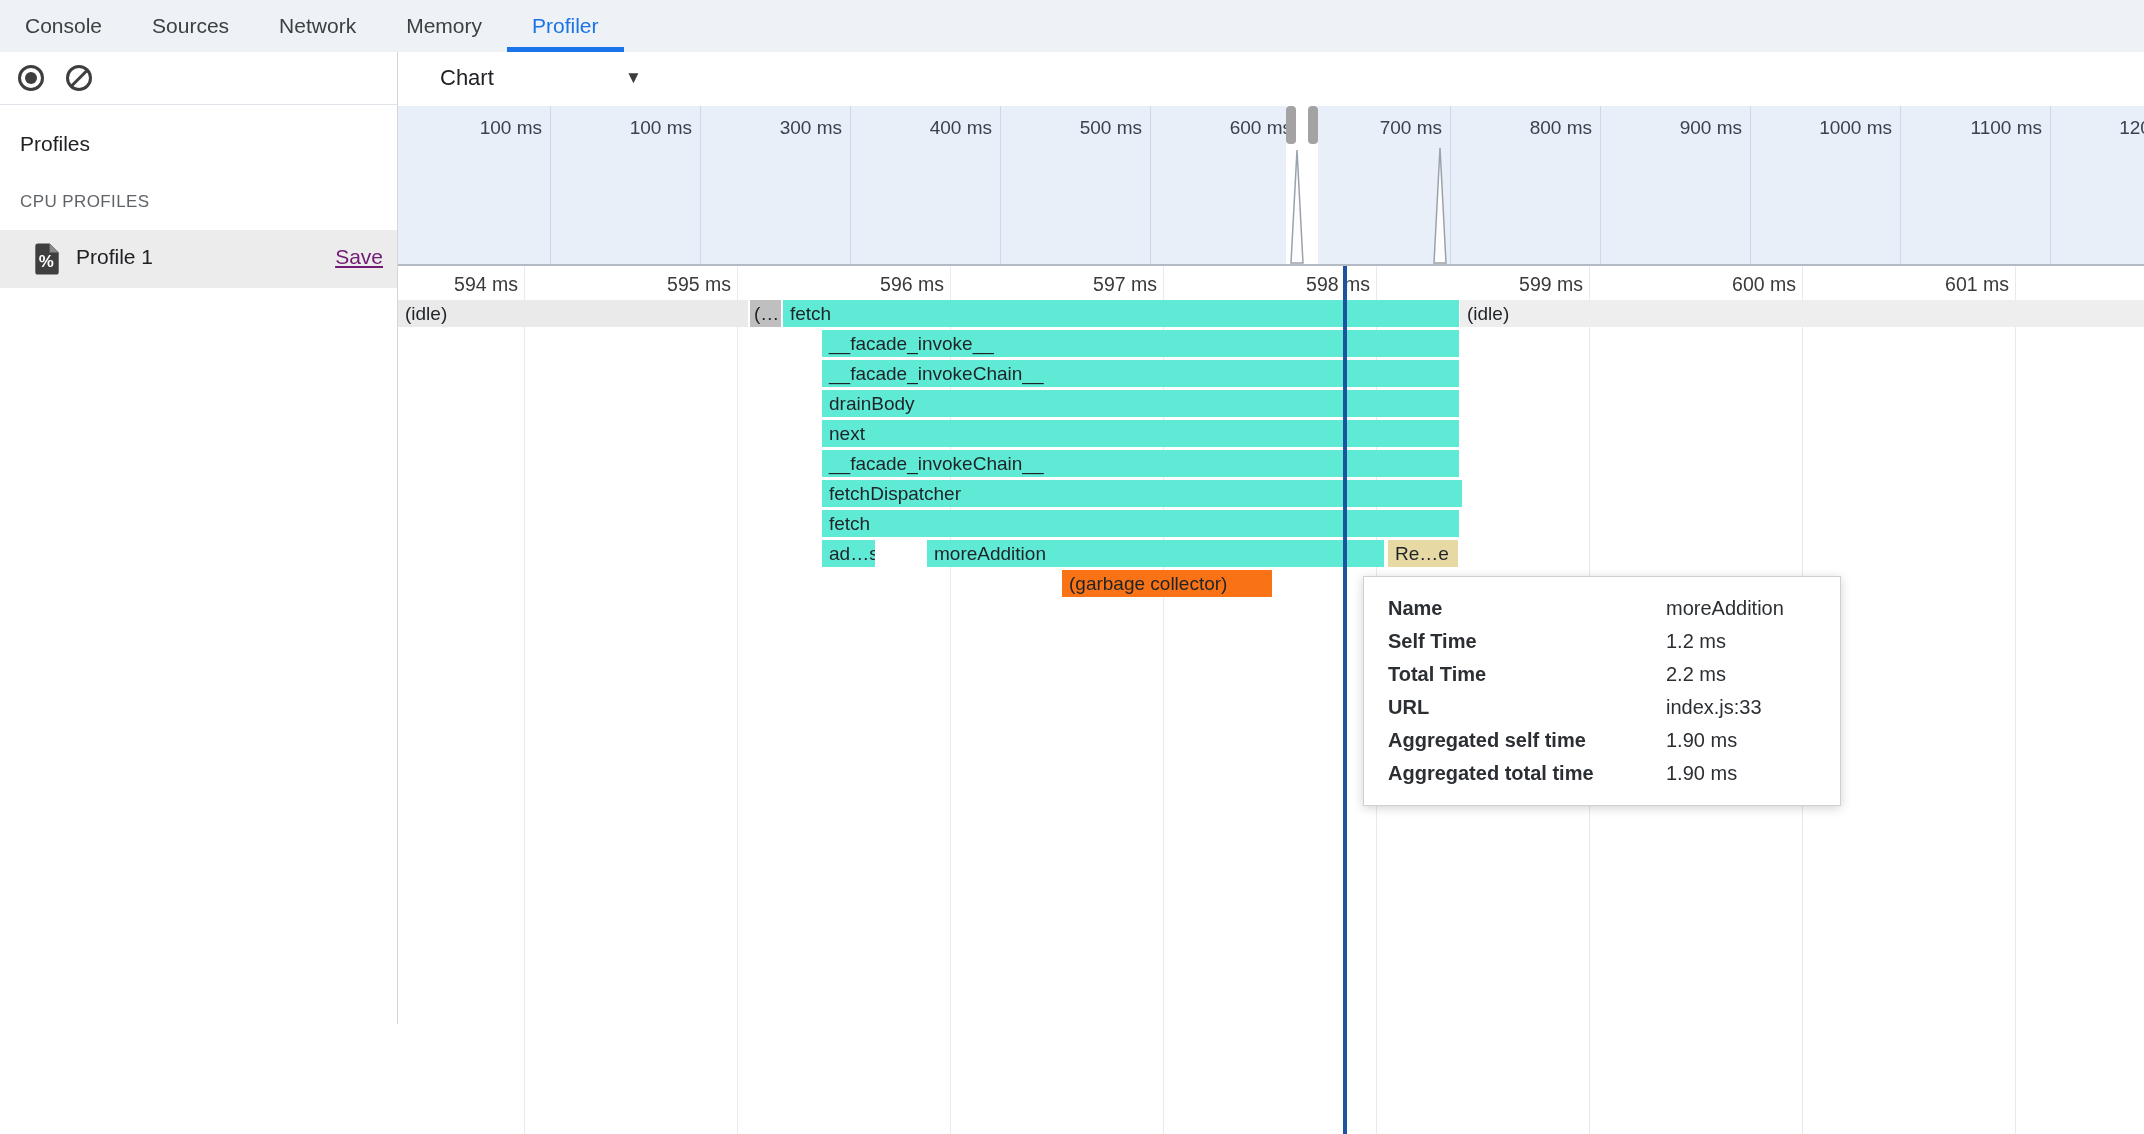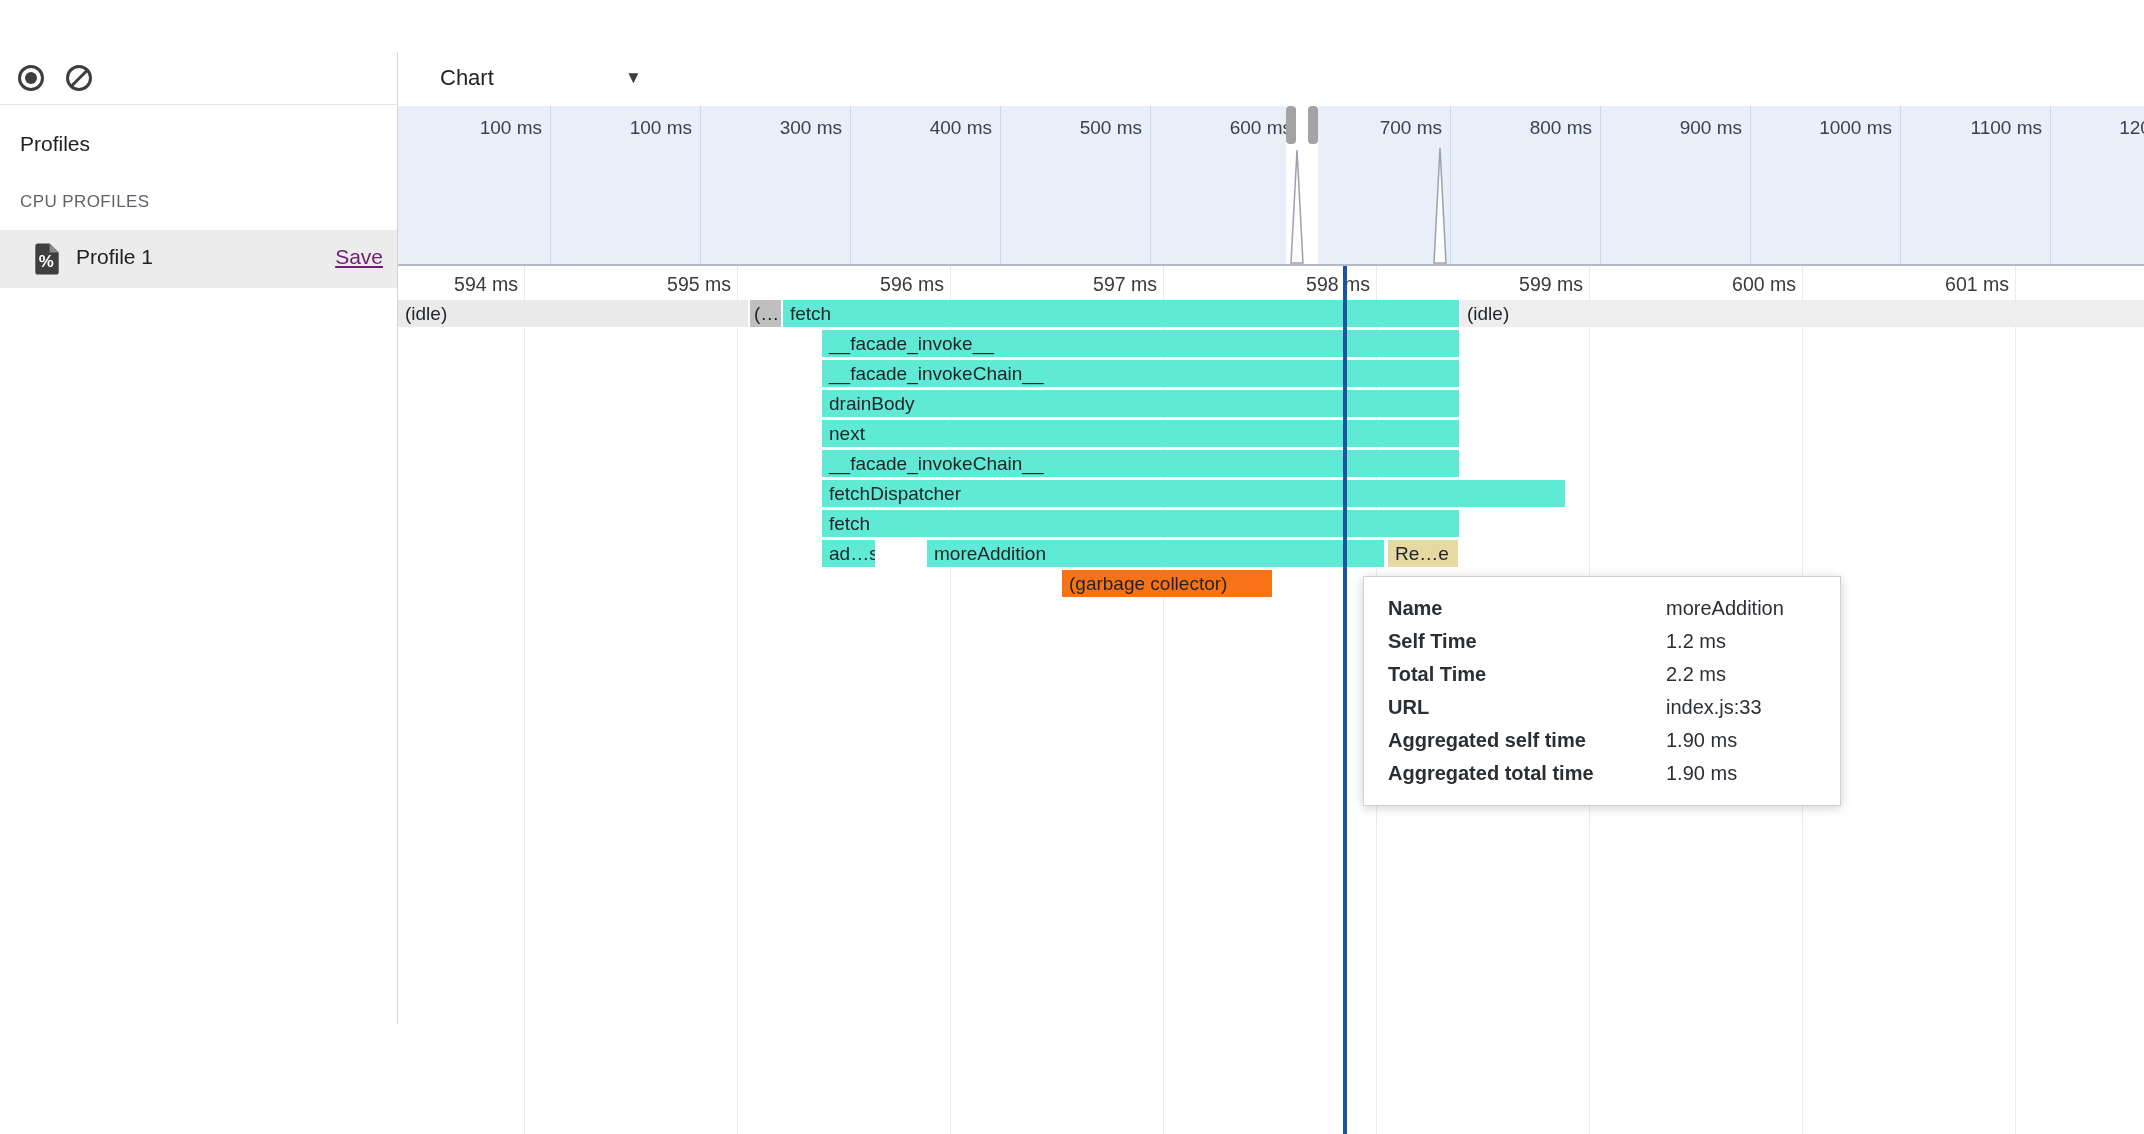--- a/index.html
+++ b/index.html
@@ -62,20 +62,27 @@
            box-shadow:0 2px 10px rgba(0,0,0,.18);padding:15px 0 15px 24px;box-sizing:border-box;}
   .tooltip .trow{display:grid;grid-template-columns:278px 1fr;height:33px;align-items:center;}
   .tooltip .tlabel{font-weight:bold;font-size:20px;color:#2b2f33;}
   .tooltip .tvalue{font-size:20px;color:#2b2f33;}
 </style>
 </head>
 <body>
 
 <div id="app">
 
+  <div class="tabbar">
+    <div class="tab">Console</div>
+    <div class="tab">Sources</div>
+    <div class="tab">Network</div>
+    <div class="tab">Memory</div>
+    <div class="tab active">Profiler</div>
+  </div>
 
   <div class="sidebar">
     <div class="side-toolbar">
       <div class="icon-record"></div>
       <div class="icon-clear"></div>
     </div>
     <div class="profiles-heading">Profiles</div>
     <div class="section-heading">CPU PROFILES</div>
     <div class="profile-row">
       <svg class="doc-icon" width="26" height="32" viewBox="0 0 20 24">
@@ -150,21 +157,21 @@
     <div class="bar idle" style="left:0;top:34px;width:350px">(idle)</div>
     <div class="bar program" style="left:352px;top:34px;width:31px">(…</div>
     <div class="bar blue" style="left:385px;top:34px;width:676px">fetch</div>
     <div class="bar idle2" style="left:1062px;top:34px;width:684px">(idle)</div>
 
     <div class="bar blue" style="left:424px;top:64px;width:637px">__facade_invoke__</div>
     <div class="bar blue" style="left:424px;top:94px;width:637px">__facade_invokeChain__</div>
     <div class="bar blue" style="left:424px;top:154px;width:637px">next</div>
     <div class="bar blue" style="left:424px;top:124px;width:637px">drainBody</div>
     <div class="bar blue" style="left:424px;top:184px;width:637px">__facade_invokeChain__</div>
-    <div class="bar blue" style="left:424px;top:214px;width:743px">fetchDispatcher</div>
+    <div class="bar blue" style="left:424px;top:214px;width:640px">fetchDispatcher</div>
     <div class="bar blue" style="left:424px;top:244px;width:637px">fetch</div>
 
     <div class="bar blue" style="left:424px;top:274px;width:53px">ad…s</div>
     <div class="bar blue" style="left:529px;top:274px;width:457px">moreAddition</div>
     <div class="bar native" style="left:990px;top:274px;width:70px">Re…e</div>
 
     <div class="bar gc" style="left:664px;top:304px;width:210px">(garbage collector)</div>
 
     <div class="playhead" style="left:945px"></div>
 

